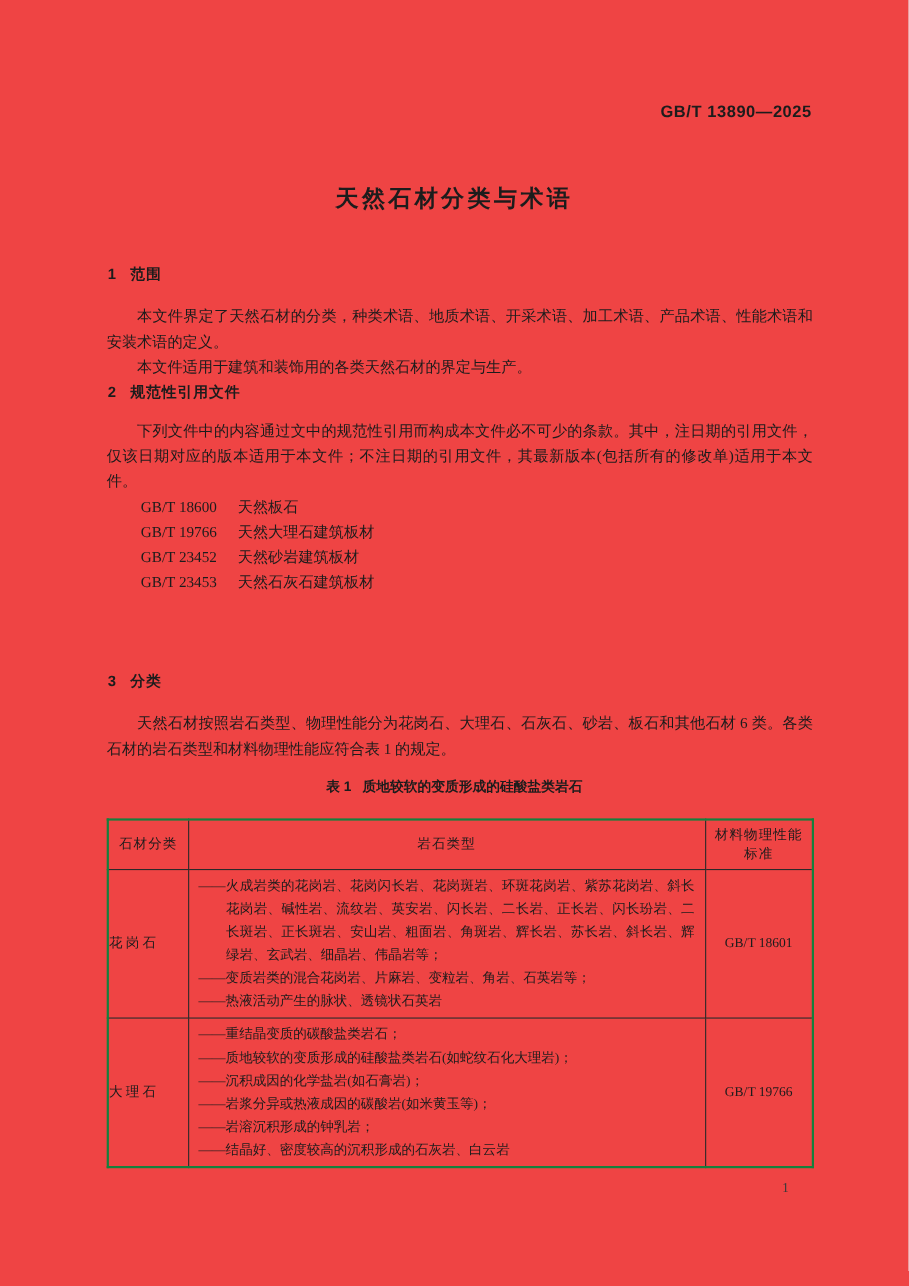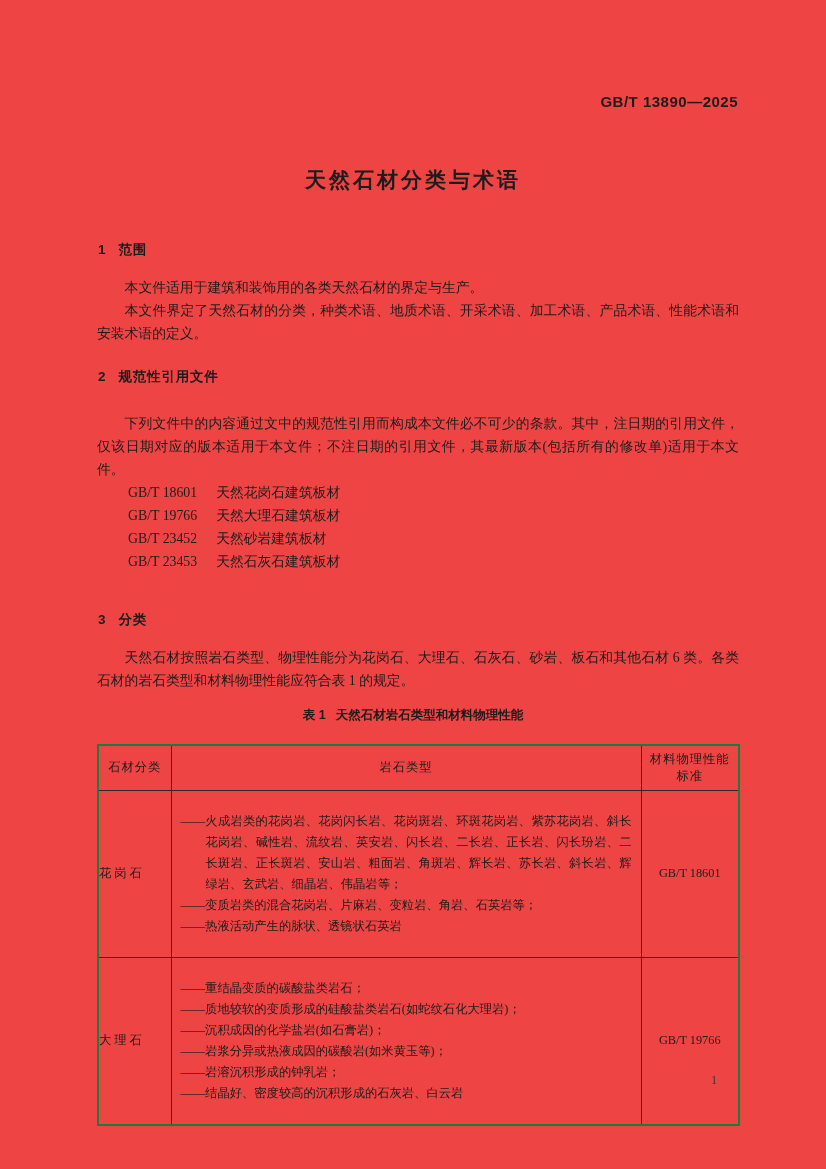--- a/index.html
+++ b/index.html
@@ -18,26 +18,26 @@
     position:absolute; top:166px; left:0; width:100%; text-align:center;
     font-family:"Liberation Sans","DejaVu Sans",sans-serif;
     font-weight:bold; font-size:21px; letter-spacing:3px;
   }
   .sec-heading {
     position:absolute; left:98px;
     font-family:"Liberation Sans","DejaVu Sans",sans-serif;
     font-weight:bold; font-size:13.5px; letter-spacing:0.8px;
   }
   .sec-num { display:inline-block; margin-right:13px; letter-spacing:0; }
-  #h1 { top:241px; }  #h2 { top:368px; }  #h3 { top:611px; }
+  #h1 { top:241px; }  #h2 { top:348px; }  #h3 { top:611px; }
   .body-block {
     position:absolute; left:97px; width:642px;
     font-size:13.8px; line-height:23px; text-align:justify;
   }
-  #b1 { top:276px; }  #b2 { top:412px; }  #b3 { top:646px; }
+  #b1 { top:276px; }  #b2 { top:380px; }  #b3 { top:646px; }
   .body-block p { text-indent:2em; }
   .refs { list-style:none; padding-left:31px; }
   .ref-code { display:inline-block; margin-right:19px; }
   .tbl-caption {
     position:absolute; top:707px; left:0; width:100%; text-align:center;
     font-family:"Liberation Sans","DejaVu Sans",sans-serif;
     font-weight:bold; font-size:12.5px;
   }
   .caption-label { margin-right:10px; }
   table.t1 {
@@ -46,21 +46,21 @@
     font-size:12.3px; border:2px solid #15803d;
   }
   .t1 th, .t1 td { border:1px solid #2a2a2a; font-weight:normal; vertical-align:middle; }
   .t1 thead tr { height:45px; }
   .t1 th { line-height:17px; letter-spacing:1px; }
   .col-cat { width:73px; }
   .col-items { width:470px; }
   .col-std { width:98px; }
   td.cat { text-align:left; letter-spacing:3px; }
   td.std { text-align:center; }
-  td.items { padding:20px 9px; line-height:21px; }
+  td.items { padding:4px 9px; line-height:21px; }
   .item { padding-left:25px; text-indent:-25px; text-align:justify; }
   tr.r1 { height:126px; }
   tr.r2 { height:127px; }
   .page-number {
     position:absolute; top:1073px; left:711px;
     font-size:12.5px; color:#3a3a3a;
   }
 </style>
 </head>
 <body>
@@ -68,46 +68,46 @@
 <div class="page">
 
   <div class="doc-code">GB/T 13890—2025</div>
 
   <div class="doc-title">天然石材分类与术语</div>
 
   <div class="sec-heading" id="h1">
     <span class="sec-num">1</span><span>范围</span>
   </div>
   <div class="body-block" id="b1">
+    <p>本文件界定了天然石材的分类，种类术语、地质术语、开采术语、加工术语、产品术语、性能术语和安装术语的定义。</p>
     <p>本文件适用于建筑和装饰用的各类天然石材的界定与生产。</p>
-    <p>本文件界定了天然石材的分类，种类术语、地质术语、开采术语、加工术语、产品术语、性能术语和安装术语的定义。</p>
   </div>
 
   <div class="sec-heading" id="h2">
     <span class="sec-num">2</span><span>规范性引用文件</span>
   </div>
   <div class="body-block" id="b2">
     <p>下列文件中的内容通过文中的规范性引用而构成本文件必不可少的条款。其中，注日期的引用文件，仅该日期对应的版本适用于本文件；不注日期的引用文件，其最新版本(包括所有的修改单)适用于本文件。</p>
     <ul class="refs">
-      <li><span class="ref-code">GB/T 18601</span><span>天然花岗石建筑板材</span></li>
+      <li><span class="ref-code">GB/T 18600</span><span>天然板石</span></li>
       <li><span class="ref-code">GB/T 19766</span><span>天然大理石建筑板材</span></li>
       <li><span class="ref-code">GB/T 23452</span><span>天然砂岩建筑板材</span></li>
       <li><span class="ref-code">GB/T 23453</span><span>天然石灰石建筑板材</span></li>
     </ul>
   </div>
 
   <div class="sec-heading" id="h3">
     <span class="sec-num">3</span><span>分类</span>
   </div>
   <div class="body-block" id="b3">
     <p>天然石材按照岩石类型、物理性能分为花岗石、大理石、石灰石、砂岩、板石和其他石材 6 类。各类石材的岩石类型和材料物理性能应符合表 1 的规定。</p>
   </div>
 
   <div class="tbl-caption">
-    <span class="caption-label">表 1</span><span>天然石材岩石类型和材料物理性能</span>
+    <span class="caption-label">表 1</span><span>质地较软的变质形成的硅酸盐类岩石</span>
   </div>
 
   <table class="t1">
     <colgroup>
       <col class="col-cat">
         <col class="col-items">
         <col class="col-std">
     </colgroup>
     <thead>
       <tr>

